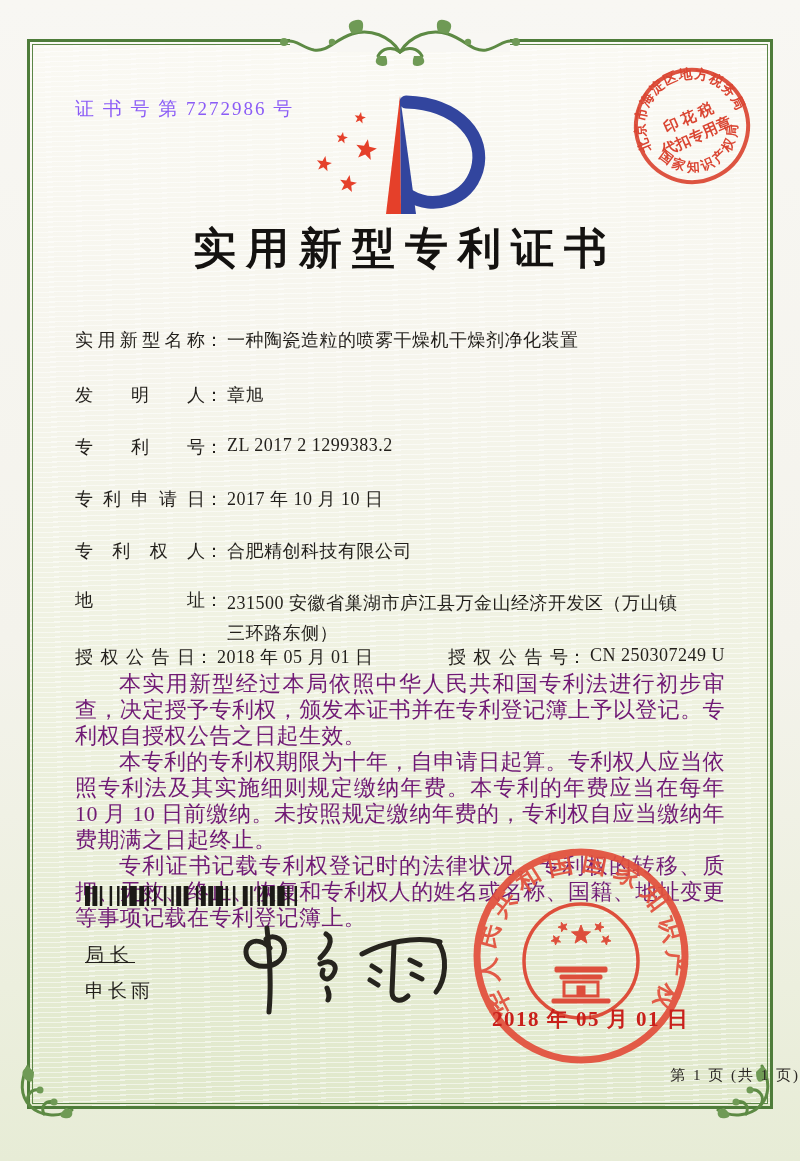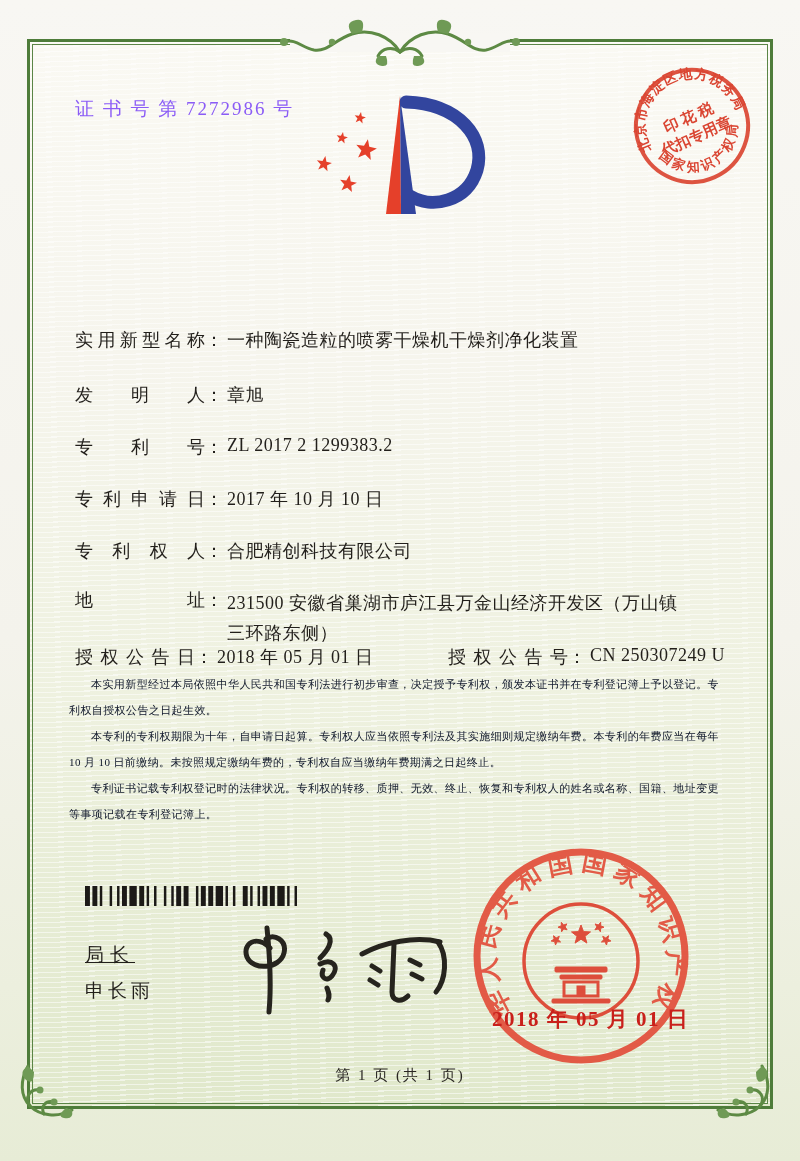--- a/index.html
+++ b/index.html
@@ -23,31 +23,31 @@
   .title{left:0;right:0;top:220px;text-align:center;font-size:43px;font-weight:bold;
          letter-spacing:10px;padding-left:10px;color:#141210;}
   .field{left:75px;font-size:18px;white-space:nowrap;}
   .field-label{display:inline-block;width:130px;text-align:justify;text-align-last:justify;vertical-align:top;}
   .field-colon{display:inline-block;margin-right:4px;vertical-align:top;}
   .field-value{display:inline-block;vertical-align:top;letter-spacing:.5px;}
   .field-value.wrap{white-space:normal;width:455px;line-height:30px;}
   .grant-row{left:75px;top:645px;width:650px;display:flex;justify-content:space-between;font-size:18px;}
   .grant-item{white-space:nowrap;}
   .grant-item .field-label{width:120px;}
-  .body-text{left:69px;top:671px;width:650px;font-size:11px;line-height:26px;
-             text-align:justify;letter-spacing:.4px;color:#0f172a;}
+  .body-text{left:75px;top:671px;width:650px;font-size:22px;line-height:26px;
+             text-align:justify;letter-spacing:.4px;color:#701a75;}
   .body-text p{margin:0;text-indent:2em;}
   .barcode-wrap{left:85px;top:886px;width:212px;height:20px;}
   .director-title{left:85px;top:942px;font-size:19px;letter-spacing:6px;text-decoration:underline;}
   .director-name{left:85px;top:978px;font-size:19px;letter-spacing:4px;}
   .signature{left:210px;top:908px;}
   .seal{left:468px;top:843px;}
   .seal-date{left:492px;top:1005px;font-size:21px;letter-spacing:1.5px;color:#c9201b;
              font-weight:bold;z-index:5;}
-  .footer{left:0;right:0;top:1066px;text-align:center;font-size:15px;letter-spacing:2px;color:#2a2723;}
+  .footer{left:0;right:0;top:1066px;text-align:right;font-size:15px;letter-spacing:2px;color:#2a2723;}
   .stamp{left:612px;top:46px;transform:rotate(-24deg);}
   .logo{left:302px;top:90px;}
   .ornament-top{left:270px;top:12px;}
   .corner-bl{left:10px;top:1058px;}
   .corner-br{left:710px;top:1058px;transform:scaleX(-1);}
   svg{display:block;}
 </style>
 </head>
 <body>
 
@@ -125,20 +125,21 @@
     <polygon points="98,6 99,124 114,124" fill="#32459e"></polygon>
     <g id="logo-stars" fill="#e5402a">
         <polygon points="59.0,22.1 59.8,26.2 63.9,27.2 60.2,29.2 60.6,33.4 57.6,30.5 53.7,32.2 55.5,28.4 52.7,25.2 56.9,25.7"></polygon>
         <polygon points="41.0,42.1 41.8,46.2 45.9,47.2 42.2,49.2 42.6,53.4 39.6,50.5 35.7,52.2 37.5,48.4 34.7,45.2 38.9,45.7"></polygon>
         <polygon points="65.9,49.2 67.3,56.8 74.9,58.5 68.1,62.2 68.8,69.9 63.2,64.5 56.1,67.6 59.4,60.6 54.3,54.8 62.0,55.8"></polygon>
         <polygon points="23.4,66.1 24.4,71.7 29.9,72.9 25.0,75.6 25.5,81.2 21.4,77.3 16.2,79.6 18.7,74.5 14.9,70.2 20.5,71.0"></polygon>
         <polygon points="47.6,85.1 48.7,91.4 54.9,92.7 49.3,95.8 49.9,102.1 45.3,97.7 39.5,100.3 42.3,94.5 38.1,89.8 44.3,90.6"></polygon>
       </g>
   </svg>
 
+  <div class="abs title">实用新型专利证书</div>
 
   <div class="abs field" style="top:328px">
     <span class="field-label">实用新型名称</span><span class="field-colon">：</span><span class="field-value">一种陶瓷造粒的喷雾干燥机干燥剂净化装置</span>
   </div>
   <div class="abs field" style="top:383px">
     <span class="field-label">发明人</span><span class="field-colon">：</span><span class="field-value">章旭</span>
   </div>
   <div class="abs field" style="top:435px">
     <span class="field-label">专利号</span><span class="field-colon">：</span><span class="field-value">ZL 2017 2 1299383.2</span>
   </div>

